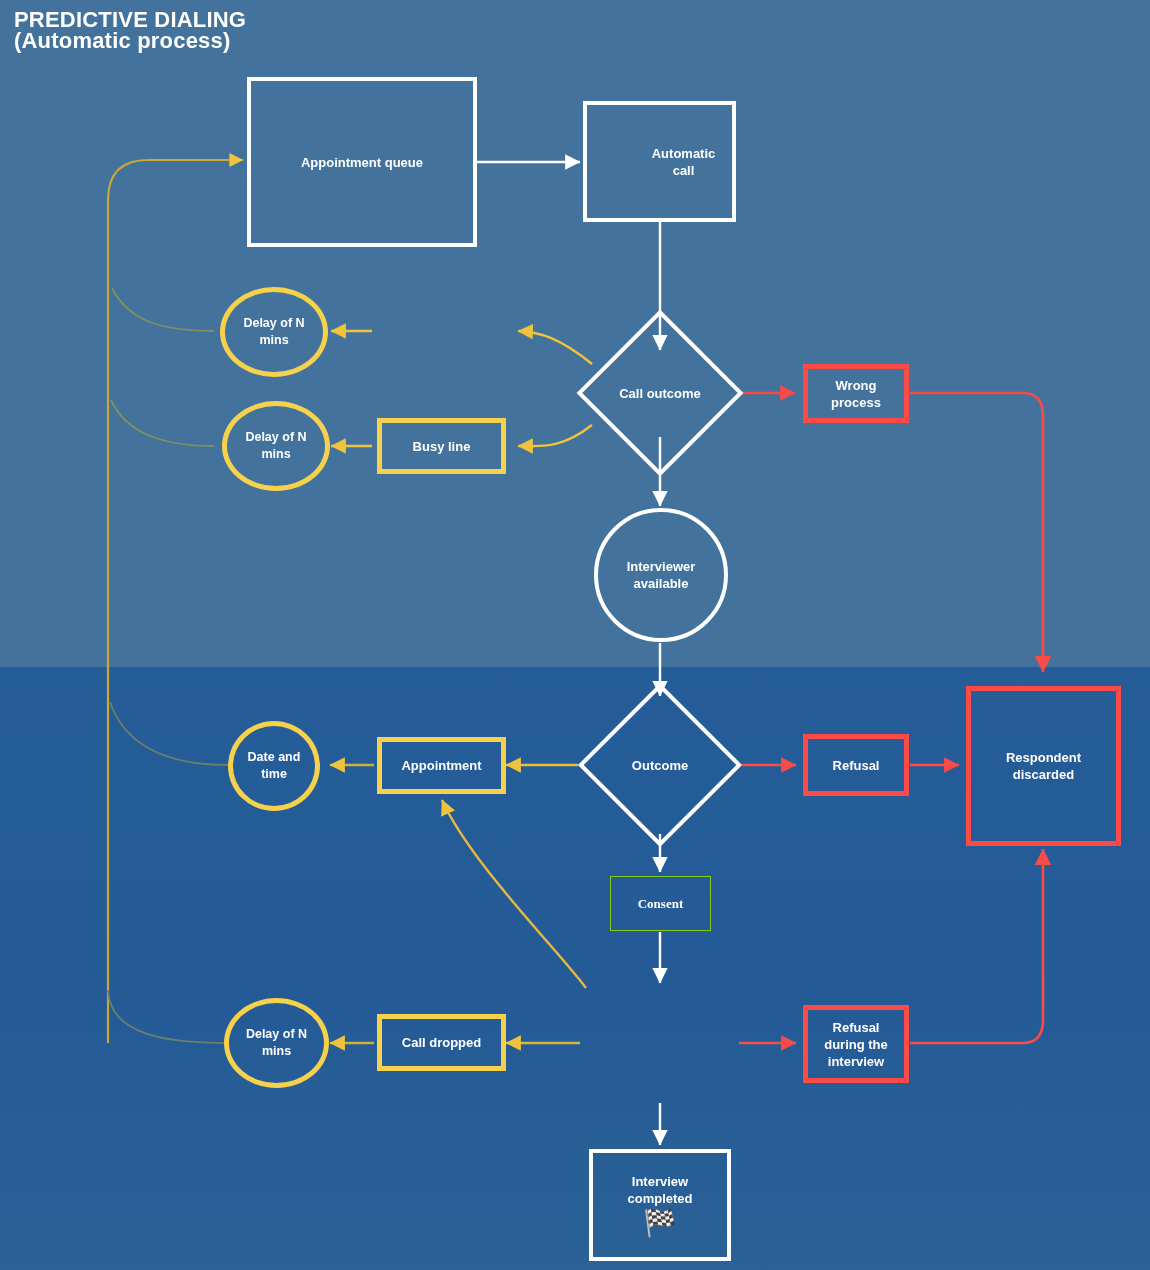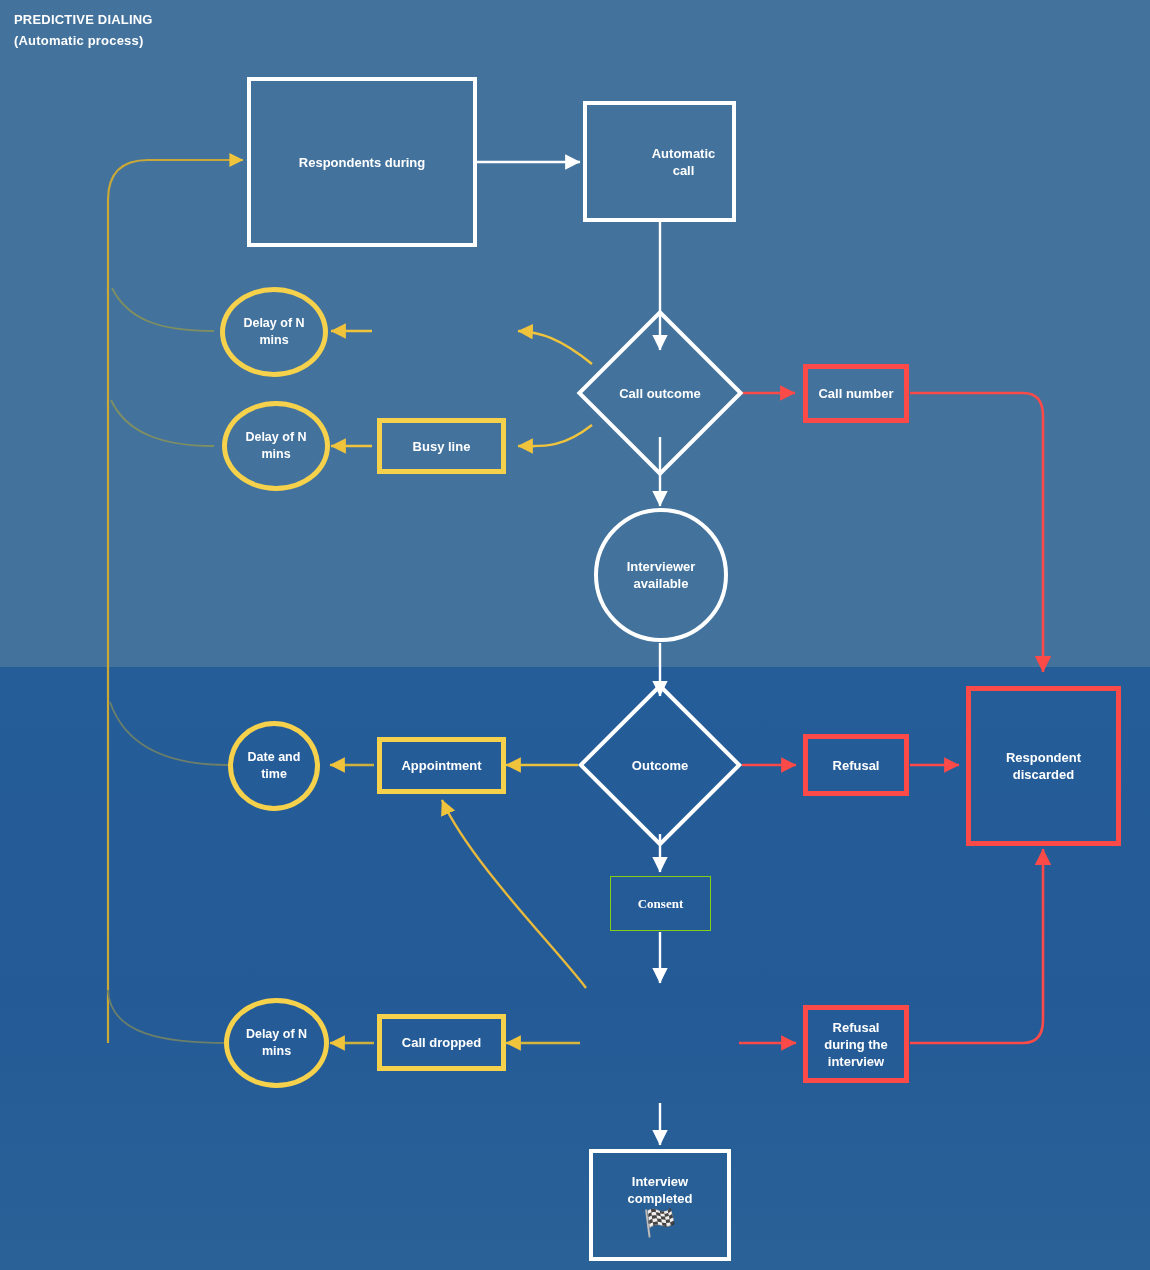--- a/index.html
+++ b/index.html
@@ -10,21 +10,21 @@
     background:#43739d;
   }
   #stage{position:relative;width:1150px;height:1270px;overflow:hidden;}
   .bg-top{position:absolute;left:0;top:0;width:1150px;height:667px;background:#43739d;}
   .bg-bottom{position:absolute;left:0;top:667px;width:1150px;height:603px;
              background:linear-gradient(180deg,#255d99 0%,#245b97 55%,#2a6196 100%);}
   svg.edges{position:absolute;left:0;top:0;width:1150px;height:1270px;}
 
   .title{
     position:absolute;left:14px;top:9px;
-    color:#ffffff;font-weight:bold;font-size:13px;line-height:21px;
+    color:#ffffff;font-weight:bold;font-size:22px;line-height:21px;
     letter-spacing:.2px;white-space:pre-line;
   }
 
   .node{
     position:absolute;
     box-sizing:border-box;
     display:flex;align-items:center;justify-content:center;
     text-align:center;
     color:#ffffff;
     font-size:13px;
@@ -181,21 +181,21 @@
     </g>
     <g>
       <path d="M228,1043 C166,1043 110,1035 108,990" stroke="#6b7f6a" stroke-width="1.8" fill="none"></path>
     </g>
   </svg>
 
   <div class="title">PREDICTIVE DIALING
 (Automatic process)</div>
 
   <div class="node rect white" style="left:247px;top:77px;width:230px;height:170px;">
-    <span class="lbl">Respondents during</span>
+    <span class="lbl">Appointment queue</span>
   </div>
 
   <div class="node rect white" style="left:583px;top:101px;width:153px;height:121px;padding-left:48px;">
     <span class="lbl">Automatic call</span>
   </div>
 
   <div class="diamond" style="left:601px;top:334px;width:118px;height:118px;">
     <div class="dshape"></div>
     <div class="dlbl">Call outcome</div>
   </div>
@@ -207,21 +207,21 @@
 
   <div class="node ellipse yellow small" style="left:220px;top:287px;width:108px;height:90px;">
     <span class="lbl">Delay of N mins</span>
   </div>
 
   <div class="node ellipse yellow small" style="left:222px;top:401px;width:108px;height:90px;">
     <span class="lbl">Delay of N mins</span>
   </div>
 
   <div class="node rect red" style="left:803px;top:364px;width:106px;height:59px;">
-    <span class="lbl">Call number</span>
+    <span class="lbl">Wrong process</span>
   </div>
 
   <div class="node circle white" style="left:594px;top:508px;width:134px;height:134px;">
     <span class="lbl">Interviewer available</span>
   </div>
 
   <div class="diamond" style="left:602px;top:707px;width:116px;height:116px;">
     <div class="dshape"></div>
     <div class="dlbl">Outcome</div>
   </div>

